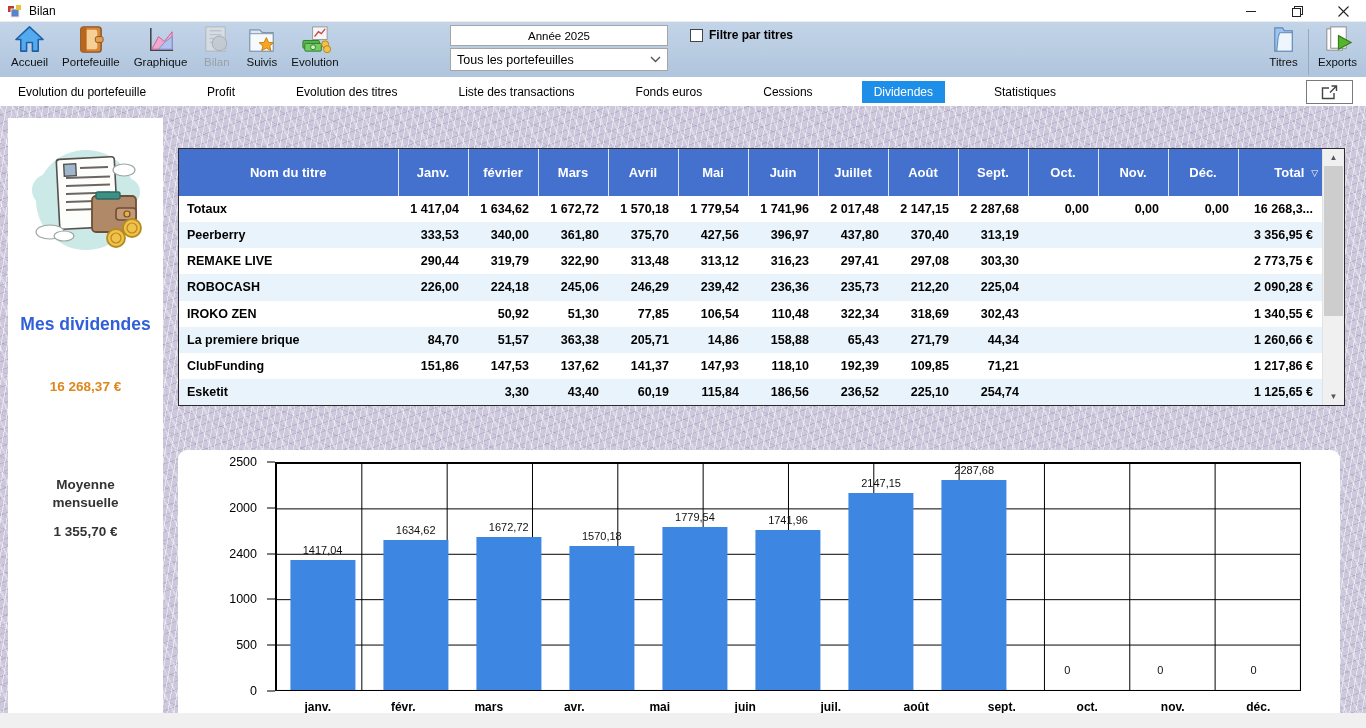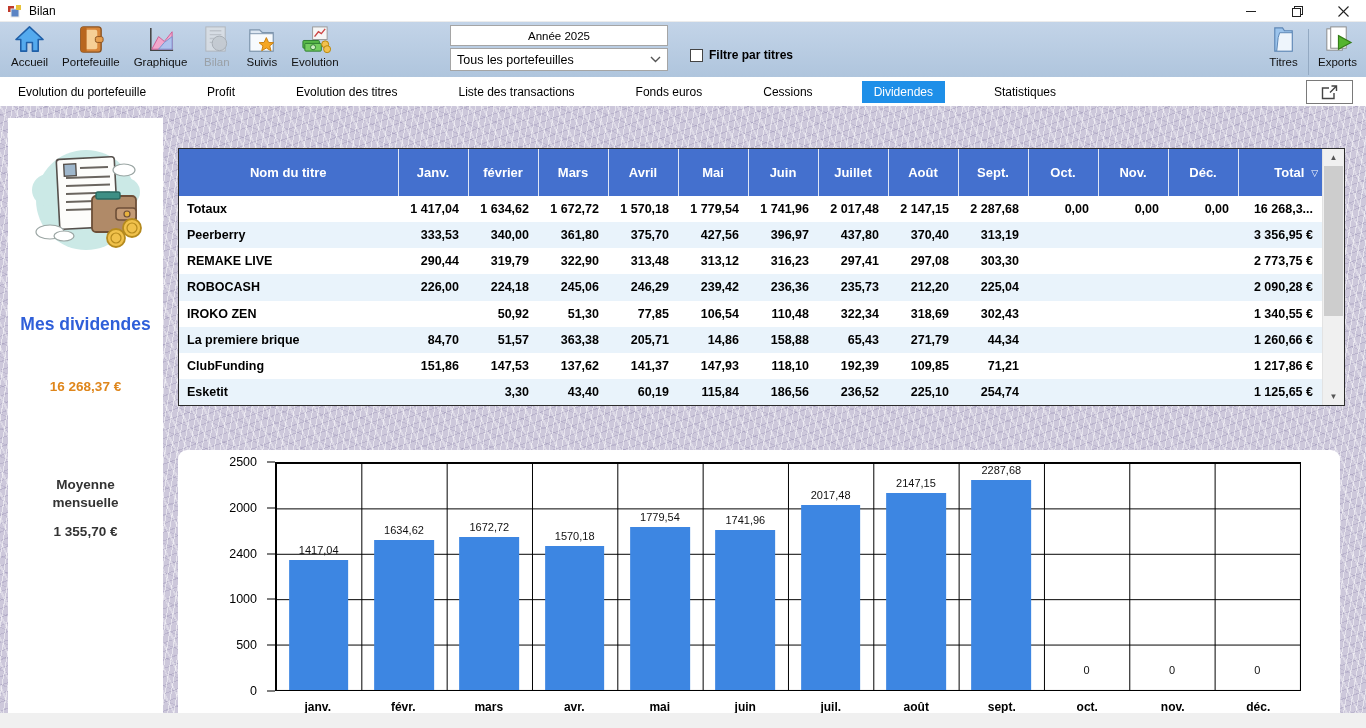--- a/index.html
+++ b/index.html
@@ -23,21 +23,21 @@
           padding:2px 7px 0 7px; height:55px; cursor:default; }
   .tbtn svg { width:31px; height:31px; }
   .tbtn .tlabel { font-size:11.5px; color:#111; margin-top:1px; white-space:nowrap; }
   .tbtn.disabled .tlabel { color:#9aa0a6; }
   .tb-center { position:absolute; left:450px; top:3px; width:218px; }
   .year-input { width:218px; height:21px; border:1px solid #a5a5a5; background:#fff; text-align:center;
                 font-size:11.5px; font-family:inherit; color:#000; display:block; }
   .combo { width:218px; height:23px; border:1px solid #a5a5a5; background:#fff; margin-top:2px;
            display:flex; align-items:center; padding:0 6px; font-size:12.5px; color:#000; }
   .combo .cval { flex:1; white-space:nowrap; overflow:hidden; }
-  .checkbox-row { position:absolute; left:690px; top:6px; display:flex; align-items:center;margin-top:20px; }
+  .checkbox-row { position:absolute; left:690px; top:6px; display:flex; align-items:center; }
   .cb-box { width:13px; height:13px; border:1px solid #444; background:#fff; display:inline-block; }
   .cb-label { font-size:12px; font-weight:bold; color:#000; margin-left:6px; }
   .tb-right { position:absolute; right:2px; top:0; height:55px; display:flex; align-items:center; }
   .tb-sep { width:1px; height:46px; background:#93a9c2; margin:4px 2px 0 2px; }
 
   
   .tabstrip { position:absolute; top:77px; left:0; width:100%; height:29px; background:#fff; }
   .vtabbar { position:absolute; left:6px; top:3px; width:980px; height:23px;
              display:flex; justify-content:space-between; align-items:center;gap:37px; }
   .vtab { font-size:12px; color:#000; padding:4px 12px; white-space:nowrap; }
@@ -492,24 +492,20 @@
             </div>
             <div class="bcol">
               <div class="bar" style="height: 163px;"></div>
               <div class="bar-label" style="bottom: 167px;">1779,54</div>
             </div>
             <div class="bcol">
               <div class="bar" style="height: 160px;"></div>
               <div class="bar-label" style="bottom: 164px;">1741,96</div>
             </div>
             <div class="bcol">
-              <div class="bar" style="height: 185px;"></div>
-              <div class="bar-label" style="bottom: 189px;">2017,48</div>
-            </div>
-            <div class="bcol">
               <div class="bar" style="height: 197px;"></div>
               <div class="bar-label" style="bottom: 201px;">2147,15</div>
             </div>
             <div class="bcol">
               <div class="bar" style="height: 210px;"></div>
               <div class="bar-label" style="bottom: 214px;">2287,68</div>
             </div>
             <div class="bcol">
               <div class="bar-label" style="bottom: 14px;">0</div>
             </div>

